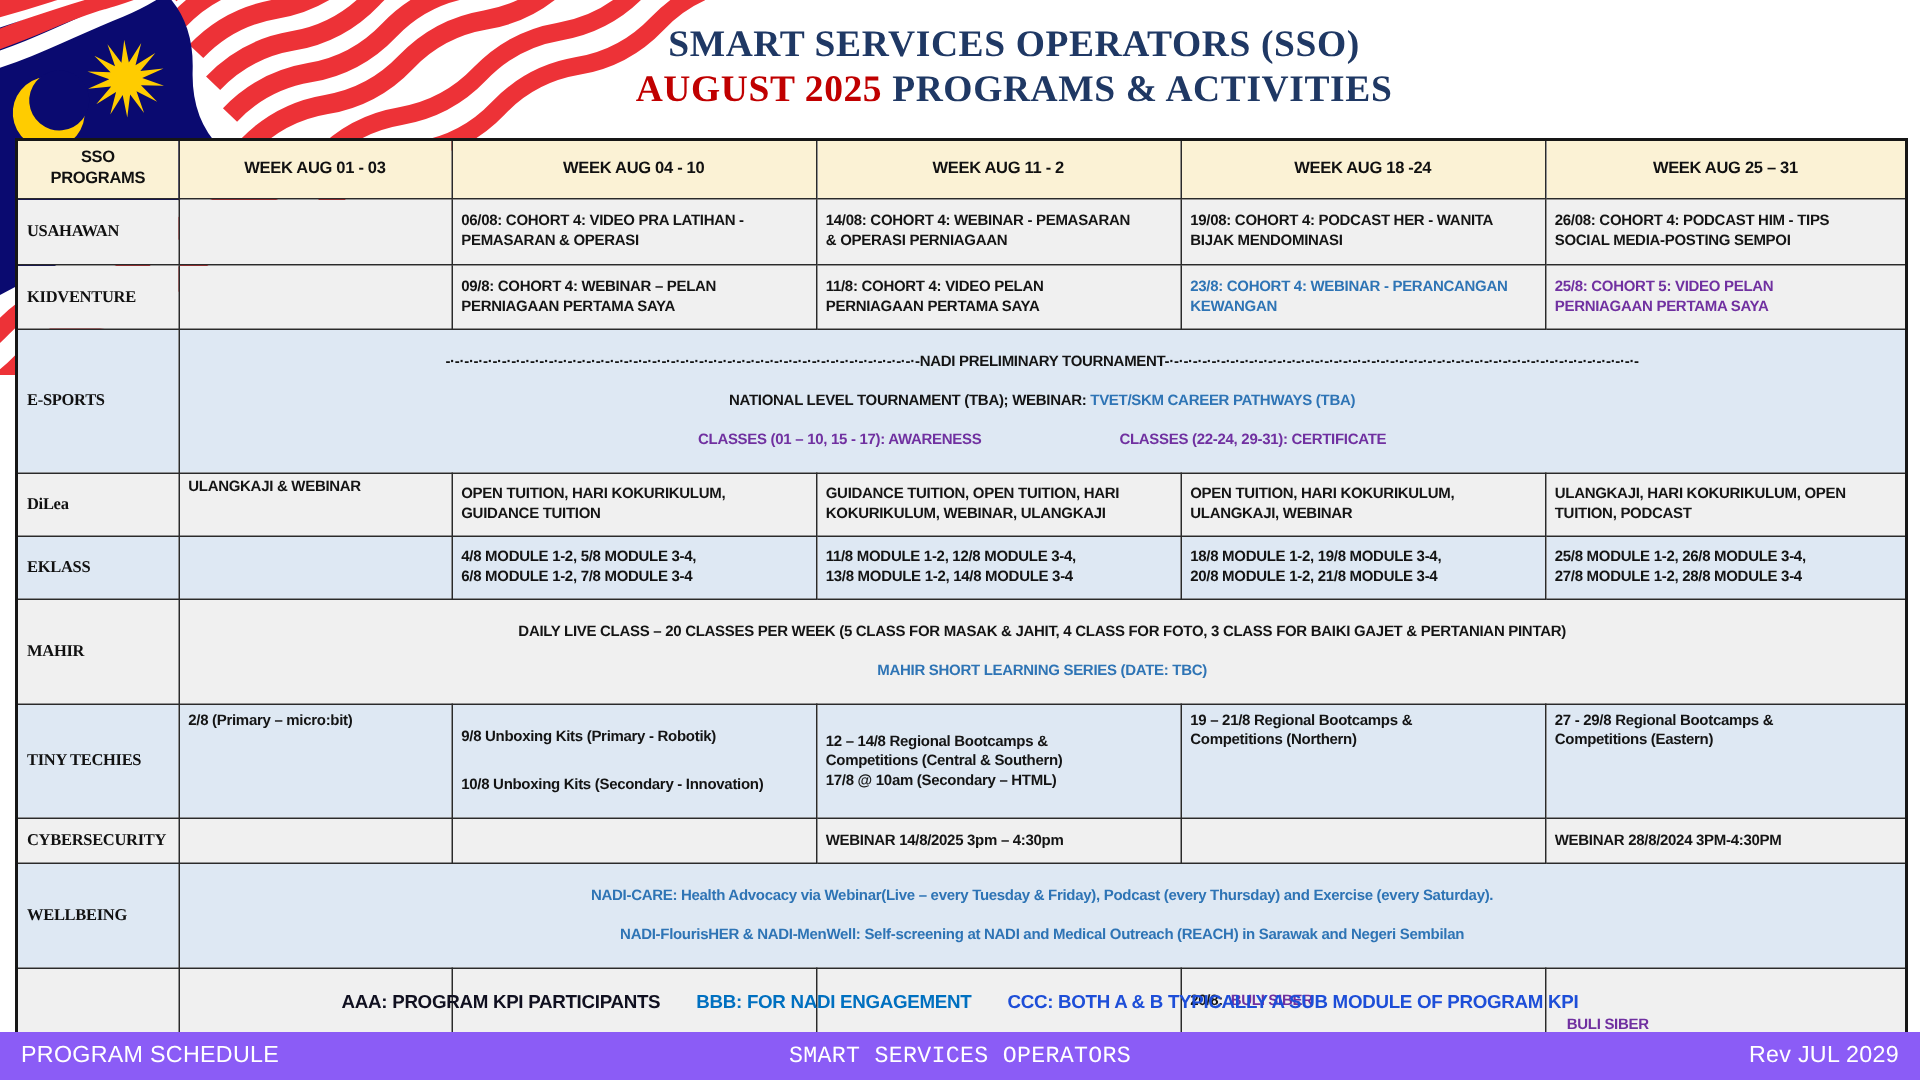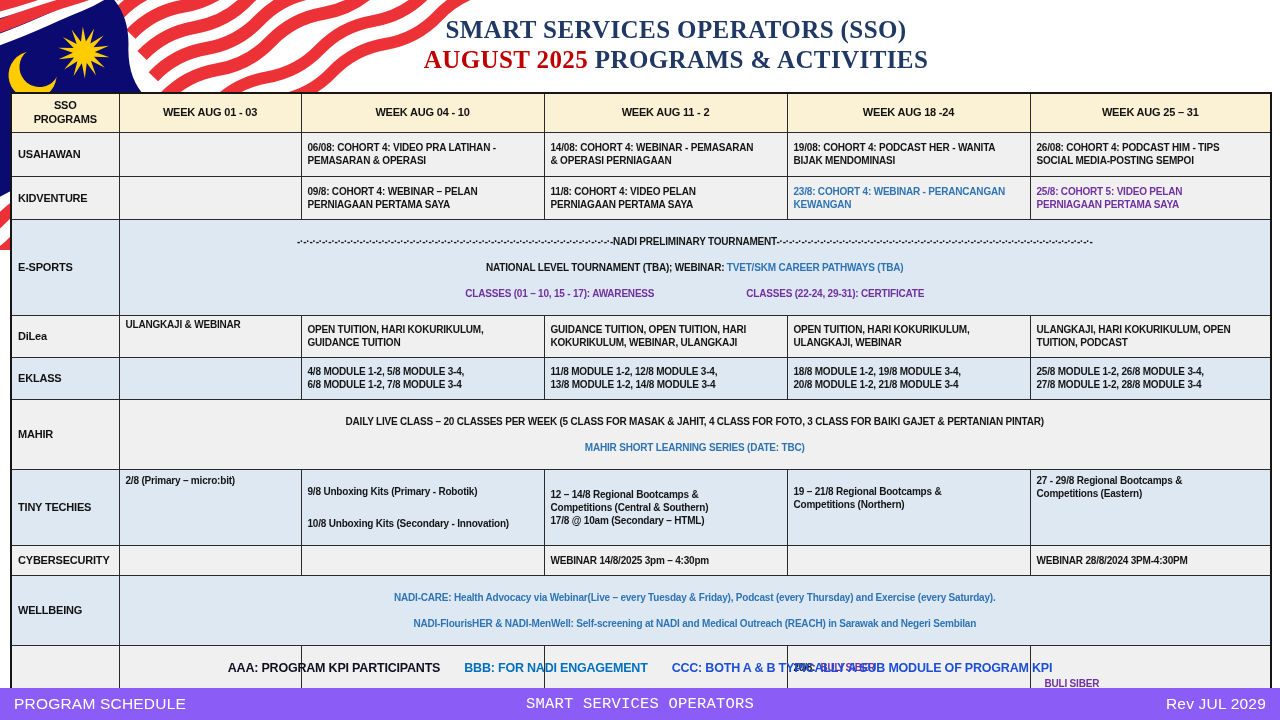--- a/index.html
+++ b/index.html
@@ -12,21 +12,21 @@
           font-family:"Liberation Serif",serif;font-weight:bold;}
   .title-l1{font-size:25px;color:#1F3864;letter-spacing:.4px;}
   .title-l2{font-size:25px;color:#1F3864;margin-top:2px;letter-spacing:.4px;}
   .title-red{color:#C00000;}
   
   table.sched{position:absolute;top:92px;left:10px;width:1260px;border-collapse:collapse;
               table-layout:fixed;z-index:2;border:2px solid #161616;}
   .sched th,.sched td{border:1px solid #2a2a2a;overflow:hidden;padding:2px 6px;vertical-align:middle;}
   .sched th{background:#FBF2D5;font-size:11px;color:#111;text-align:center;white-space:pre-line;
             line-height:1.25;font-weight:700;letter-spacing:-.2px;}
-  .lbl{font-size:11px;font-weight:700;color:#111;text-align:left;padding-left:7px;letter-spacing:-.2px;}
+  .lbl{font-size:11px;font-weight:700;color:#111;text-align:left;padding-left:7px;letter-spacing:-.2px;font-family:Liberation Serif, serif;}
   .cell{font-size:10px;font-weight:700;color:#141414;white-space:pre-line;line-height:1.3;
         letter-spacing:-.2px;}
   .bg-gray{background:#F0F0F0;}
   .bg-blue{background:#DEE8F3;}
   .t-blue{color:#2E74B5;}
   .t-purple{color:#7030A0;}
   .center{text-align:center;}
   .nowrap{white-space:nowrap;}
   .dashline{white-space:nowrap;overflow:hidden;text-align:center;font-size:10px;font-weight:700;}
   .gapline span{display:inline-block;}
@@ -176,21 +176,21 @@
     <tr style="height:55px">
       <td class="lbl bg-blue">TINY TECHIES</td>
       <td class="cell bg-blue" style="vertical-align:top;padding-top:4px">2/8  (Primary – micro:bit)</td>
       <td class="cell bg-blue">
         <div class="para1">9/8  Unboxing Kits (Primary - Robotik)</div>
         <div>10/8 Unboxing Kits (Secondary - Innovation)</div>
       </td>
       <td class="cell bg-blue">12 – 14/8 Regional Bootcamps &amp;
 Competitions (Central &amp; Southern)
 17/8 @ 10am (Secondary – HTML)</td>
-      <td class="cell bg-blue" style="vertical-align:top;padding-top:15px">19 – 21/8 Regional Bootcamps &amp;
+      <td class="cell bg-blue" style="vertical-align:top;padding-top:4px">19 – 21/8 Regional Bootcamps &amp;
 Competitions (Northern)</td>
       <td class="cell bg-blue" style="vertical-align:top;padding-top:4px">27 - 29/8 Regional Bootcamps &amp;
 Competitions (Eastern)</td>
     </tr>
 
     <tr style="height:30px">
       <td class="lbl bg-gray">CYBERSECURITY</td>
       <td class="cell bg-gray"></td>
       <td class="cell bg-gray"></td>
       <td class="cell bg-gray">WEBINAR 14/8/2025 3pm – 4:30pm</td>

